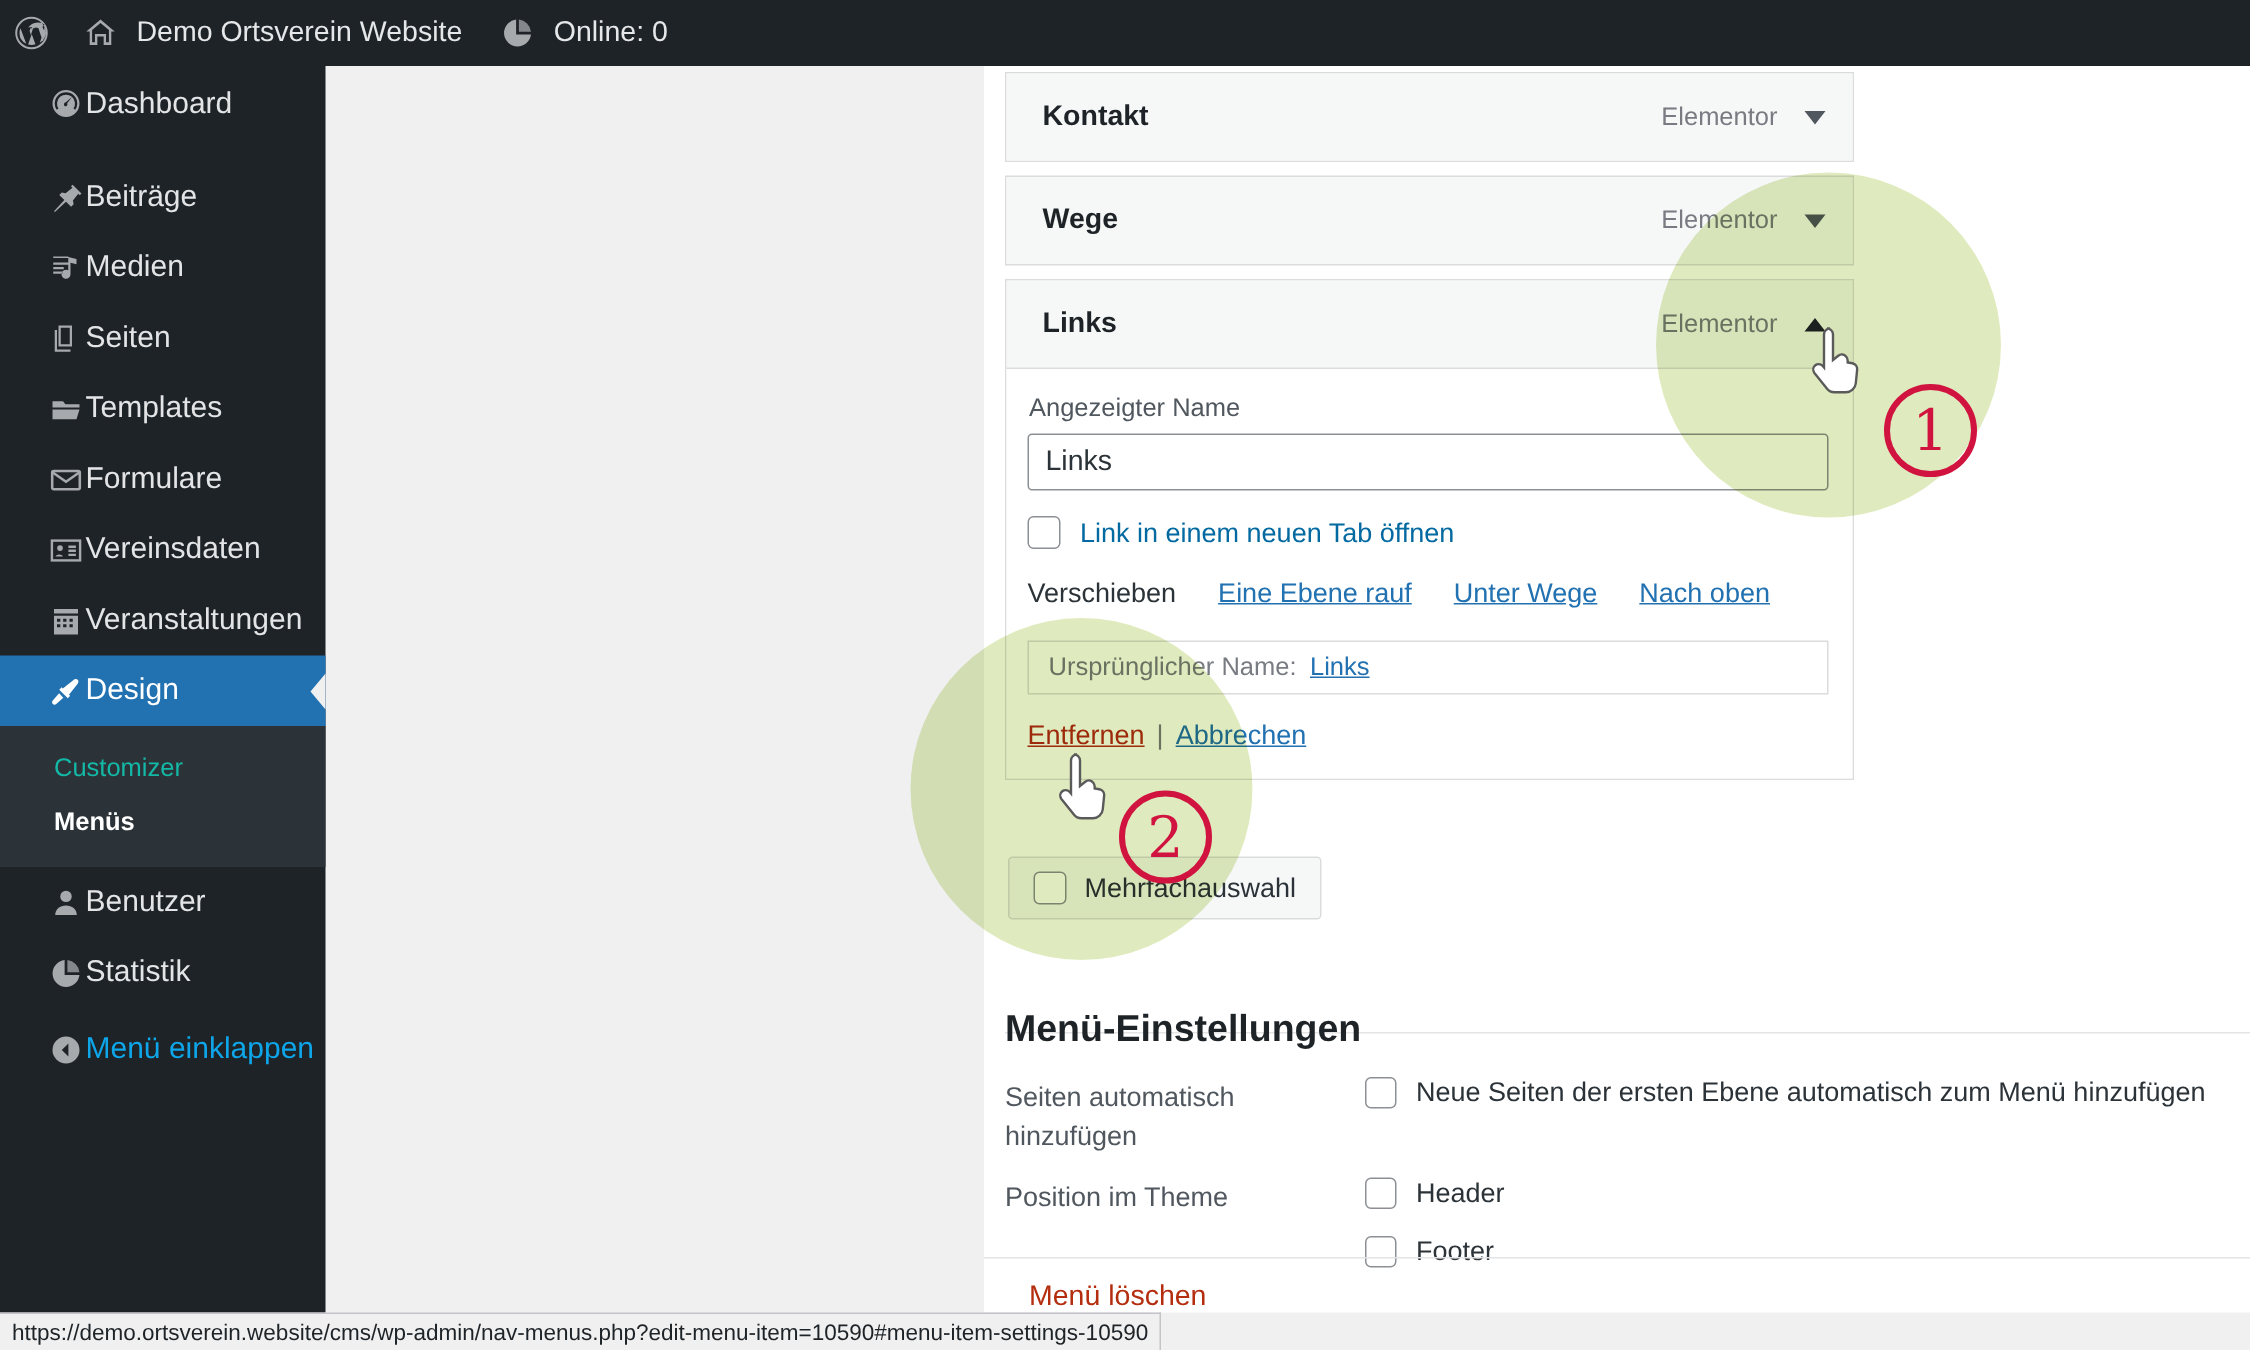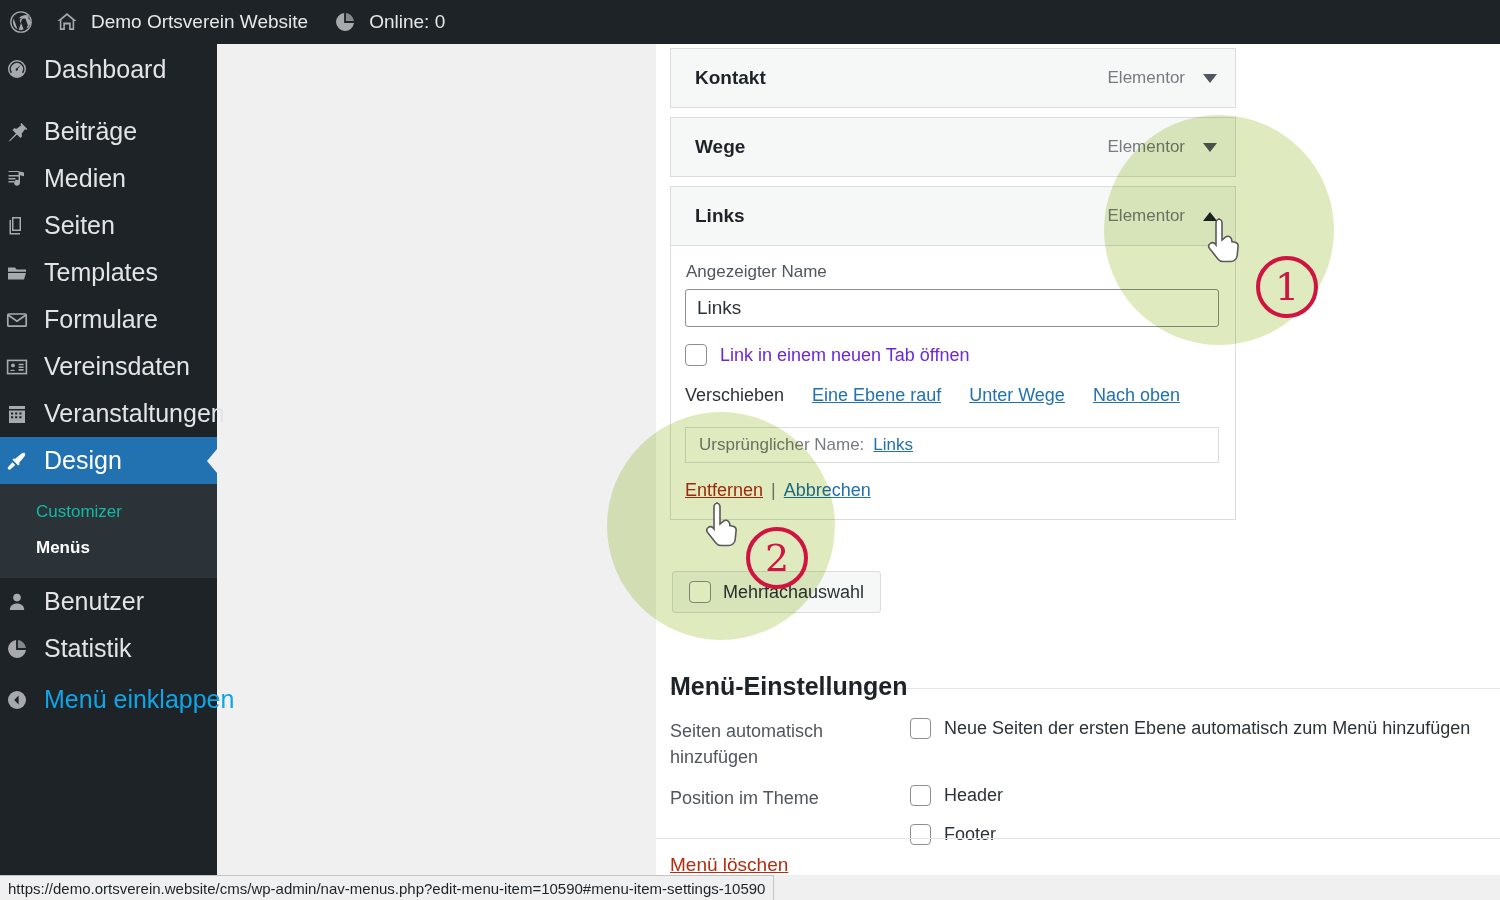--- a/index.html
+++ b/index.html
@@ -31,23 +31,23 @@
   .ab-icon svg { display: block; }
 
   
   .sidebar {
     position: absolute; top: 44px; left: 0;
     width: 217px; height: 856px;
     background: #1d2327; z-index: 30;
   }
   .menu-item {
     position: relative;
-    display: flex; align-items: center; gap: 14px;
-    height: 47px; padding-left: 4px;
-    font-size: 25px; color: #e3e4e6; white-space: nowrap;
+    display: flex; align-items: center; gap: 0;
+    height: 47px; padding-left: 31px;
+    font-size: 20px; color: #e3e4e6; white-space: nowrap;
   }
   .menu-item .mi-icon {
     width: 26px; height: 26px; flex: 0 0 26px;
     display: inline-flex; align-items: center; justify-content: center;
     color: #a7aaad;
   }
   .menu-item .mi-icon svg { display: block; }
   .menu-item.first { height: 50px; margin-bottom: 14px; }
   .menu-item.current {
     background: #2271b1; color: #fff; font-weight: 400;
@@ -119,21 +119,21 @@
   }
   .row-check {
     display: flex; align-items: center; gap: 13px;
     margin-top: 17px;
   }
   .cbox {
     width: 22px; height: 22px; flex: 0 0 22px;
     border: 1px solid #8c8f94; border-radius: 4px; background: #fff;
   }
   .cbox.sm { width: 21px; height: 21px; flex: 0 0 21px; }
-  .check-label { font-size: 18px; color: #6d28d9; }
+  .check-label { font-size: 18px; color: #0369a1; }
   .move-row {
     display: flex; align-items: baseline; gap: 28px;
     margin-top: 19px; font-size: 18px; color: #2c3338;
   }
   a.lnk { color: #2271b1; text-decoration: underline; cursor: pointer; }
   a.lnk.danger { color: #b32d0e; }
   .orig-box {
     margin-top: 21px; width: 534px; height: 36px;
     border: 1px solid #dcdcde; background: #fff;
     display: flex; align-items: center; gap: 9px;
@@ -159,22 +159,22 @@
   .section-title {
     position: absolute; left: 14px;
     font-size: 25px; font-weight: bold; color: #1d2327;
   }
   .settings-row { position: absolute; display: flex; }
   .srow-label { width: 240px; font-size: 18px; color: #50575e; line-height: 26px; }
   .srow-ctrl { display: flex; flex-direction: column; gap: 18px; }
   .srow-item { display: flex; align-items: center; gap: 13px; font-size: 18px; color: #2c3338; }
 
   .delete-link {
-    position: absolute; left: 14px; font-size: 19px;
-    color: #b32d0e; text-decoration: underline; cursor: pointer;
+    position: absolute; left: 30px; font-size: 19px;
+    color: #b32d0e; cursor: pointer;
   }
 
   
   .statusbar {
     position: absolute; left: 0; bottom: 0;
     height: 25px; max-width: 782px;
     background: #f0f0f1;
     border-right: 1px solid #c3c4c7; border-top: 1px solid #c3c4c7;
     display: flex; align-items: center;
     padding: 0 8px;

